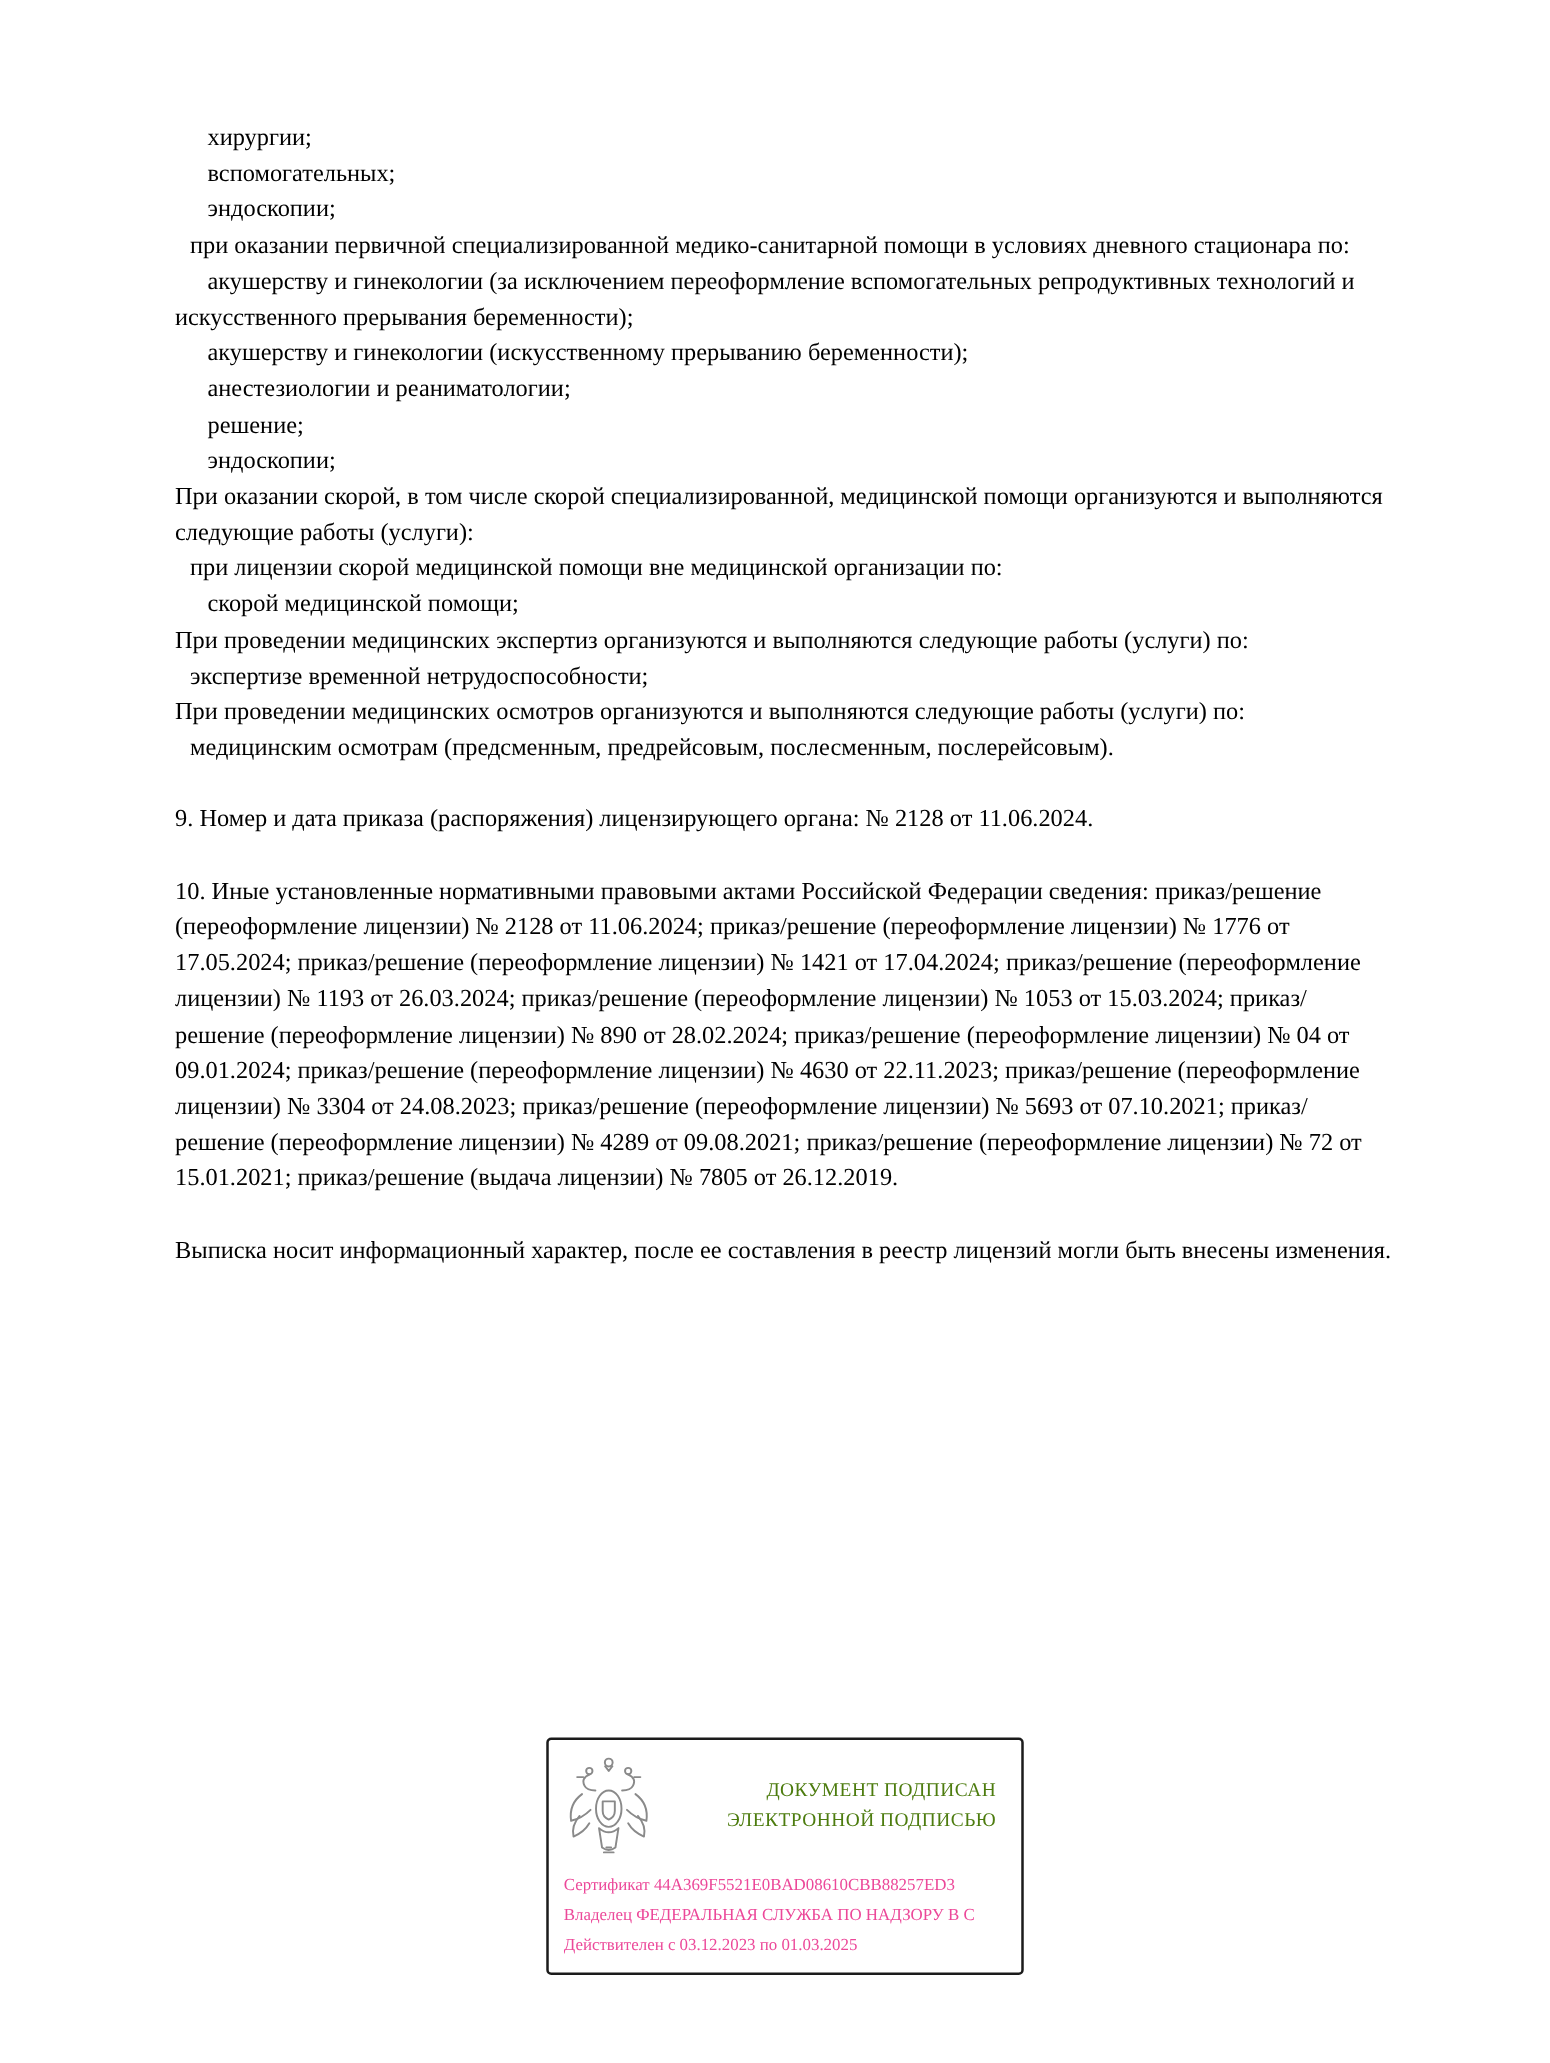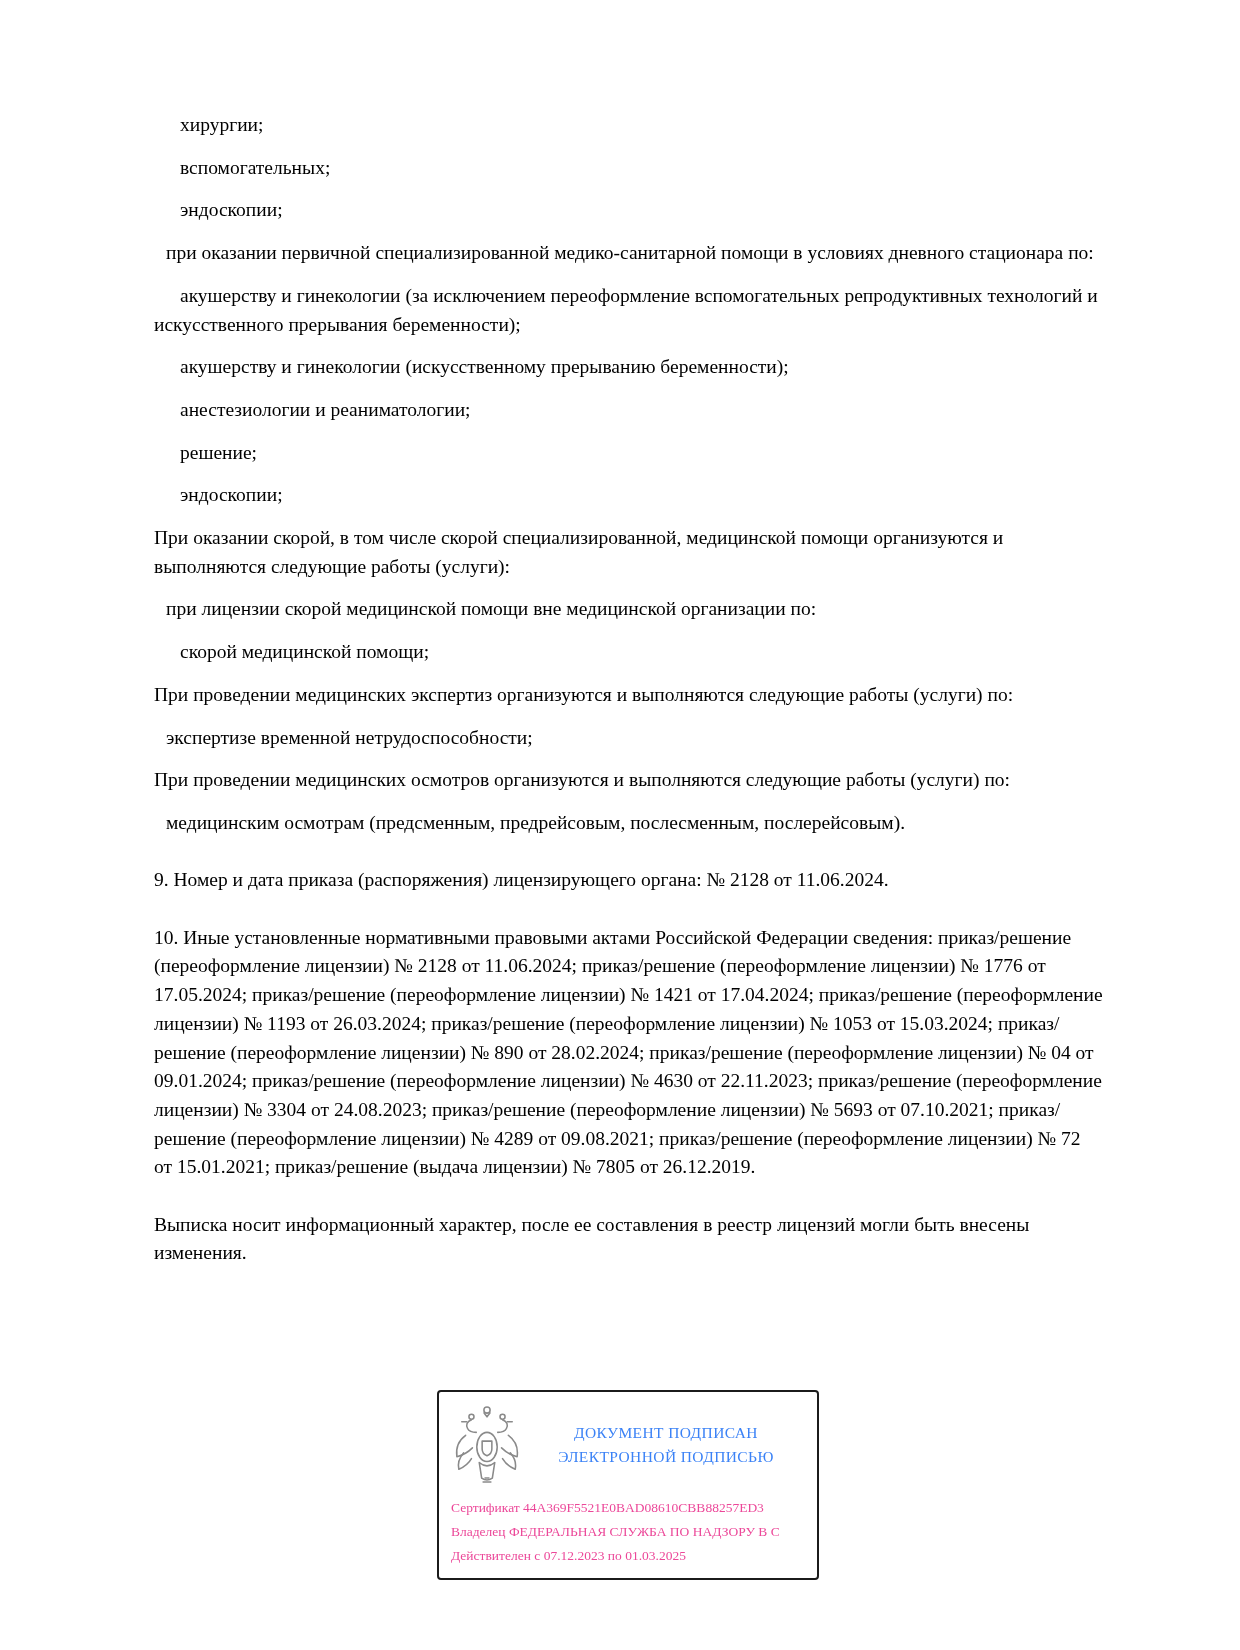--- a/index.html
+++ b/index.html
@@ -18,21 +18,21 @@
   }
   .content {
     position: absolute;
     left: 140px;
     top: 97px;
     width: 977px;
     font-size: 19.5px;
     line-height: 28.7px;
   }
   .para {
-    margin: 14px;
+    margin: 0;
     text-indent: 0;
   }
   .indent-1 { text-indent: 12px; }
   .indent-2 { text-indent: 26px; }
   .gap-1 { margin-top: 28.7px; font-family: Liberation Serif, serif; }
 
   
   .sig-box {
     position: absolute;
     left: 437px;
@@ -52,25 +52,25 @@
     padding: 2px 6px 10px 2px;
   }
   .emblem {
     flex: 0 0 auto;
     width: 68px;
     height: 82px;
     display: inline-block;
   }
   .sig-title {
     flex: 1;
-    text-align: center;
+    text-align: right;
     font-size: 15.5px;
     line-height: 1.55;
     letter-spacing: 0.4px;
-    color: #3b82f6;
+    color: #4d7c0f;
     padding-right: 14px;
   }
   .sig-details {
     font-size: 13.5px;
     line-height: 24px;
     white-space: nowrap;
     overflow: hidden;
     color: #ec4899;
   }
   .sig-details .bold { font-weight: normal; }
@@ -127,17 +127,17 @@
         </svg>
       </span>
       <div class="sig-title">
         <div>ДОКУМЕНТ ПОДПИСАН</div>
         <div>ЭЛЕКТРОННОЙ ПОДПИСЬЮ</div>
       </div>
     </div>
     <div class="sig-details">
       <div><span>Сертификат</span>&nbsp;<span>44A369F5521E0BAD08610CBB88257ED3</span></div>
       <div><span>Владелец</span>&nbsp;<span class="bold">ФЕДЕРАЛЬНАЯ СЛУЖБА ПО НАДЗОРУ В С</span></div>
-      <div>Действителен с 07.12.2023 по 01.03.2025</div>
+      <div>Действителен с 03.12.2023 по 01.03.2025</div>
     </div>
   </div>
 
 </div>
 
 </body></html>

